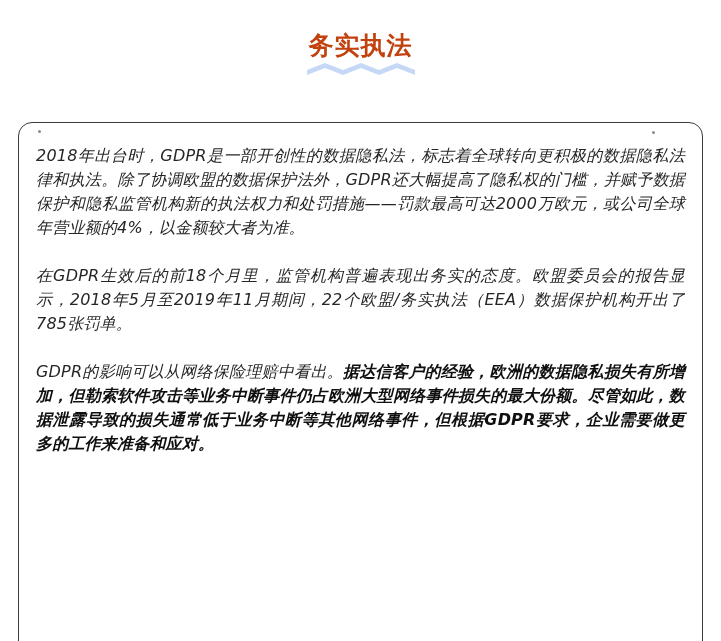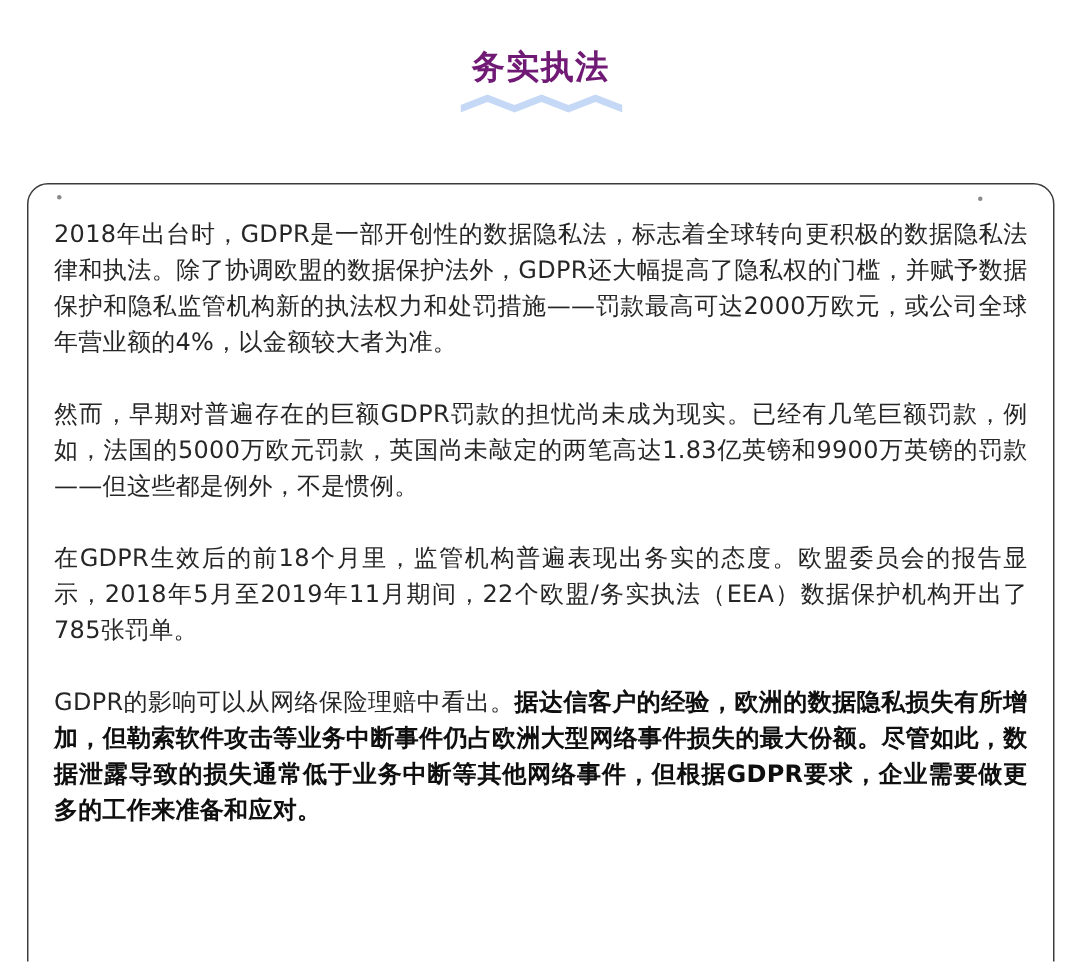--- a/index.html
+++ b/index.html
@@ -12,24 +12,24 @@
     height: 641px;
     overflow: hidden;
     font-family: "DejaVu Sans", "Liberation Sans", sans-serif;
   }
   .section-header {
     text-align: center;
     padding-top: 33px;
   }
   .section-title {
     margin: 0;
-    font-size: 22px;
+    font-size: 25px;
     line-height: 25px;
     font-weight: bold;
-    color: #701a75;
+    color: #c2410c;
     letter-spacing: 1px;
     text-align: center;
   }
   .wave-wrap {
     margin-top: 2px;
     line-height: 0;
   }
   .article-card {
     box-sizing: border-box;
     margin: 46px 18px 0 18px;
@@ -50,20 +50,21 @@
   }
   .decor-dot.left  { left: 19px;  top: 7px; }
   .decor-dot.right { right: 47px; top: 8px; }
   .article-paragraph {
     margin: 0 0 24px 0;
     font-size: 16px;
     line-height: 24px;
     color: #262626;
     text-align: justify;
     letter-spacing: 0.2px;
+    font-style: italic;
   }
   .paragraph-emphasis {
     font-weight: bold;
     color: #0f0f0f;
   }
 </style>
 </head>
 <body>
 
 <header class="section-header">
@@ -74,19 +75,18 @@
     </svg>
   </div>
 </header>
 
 <section class="article-card">
   <span class="decor-dot left"></span>
   <span class="decor-dot right"></span>
 
   <p class="article-paragraph">2018年出台时，GDPR是一部开创性的数据隐私法，标志着全球转向更积极的数据隐私法律和执法。除了协调欧盟的数据保护法外，GDPR还大幅提高了隐私权的门槛，并赋予数据保护和隐私监管机构新的执法权力和处罚措施——罚款最高可达2000万欧元，或公司全球年营业额的4%，以金额较大者为准。</p>
 
-  <p class="article-paragraph">然而，早期对普遍存在的巨额GDPR罚款的担忧尚未成为现实。已经有几笔巨额罚款，例如，法国的5000万欧元罚款，英国尚未敲定的两笔高达1.83亿英镑和9900万英镑的罚款——但这些都是例外，不是惯例。</p>
 
   <p class="article-paragraph">在GDPR生效后的前18个月里，监管机构普遍表现出务实的态度。欧盟委员会的报告显示，2018年5月至2019年11月期间，22个欧盟/务实执法（EEA）数据保护机构开出了785张罚单。</p>
 
 
   <p class="article-paragraph"><span>GDPR的影响可以从网络保险理赔中看出。</span><span class="paragraph-emphasis">据达信客户的经验，欧洲的数据隐私损失有所增加，但勒索软件攻击等业务中断事件仍占欧洲大型网络事件损失的最大份额。尽管如此，数据泄露导致的损失通常低于业务中断等其他网络事件，但根据GDPR要求，企业需要做更多的工作来准备和应对。</span></p>
 </section>
 
 </body></html>

